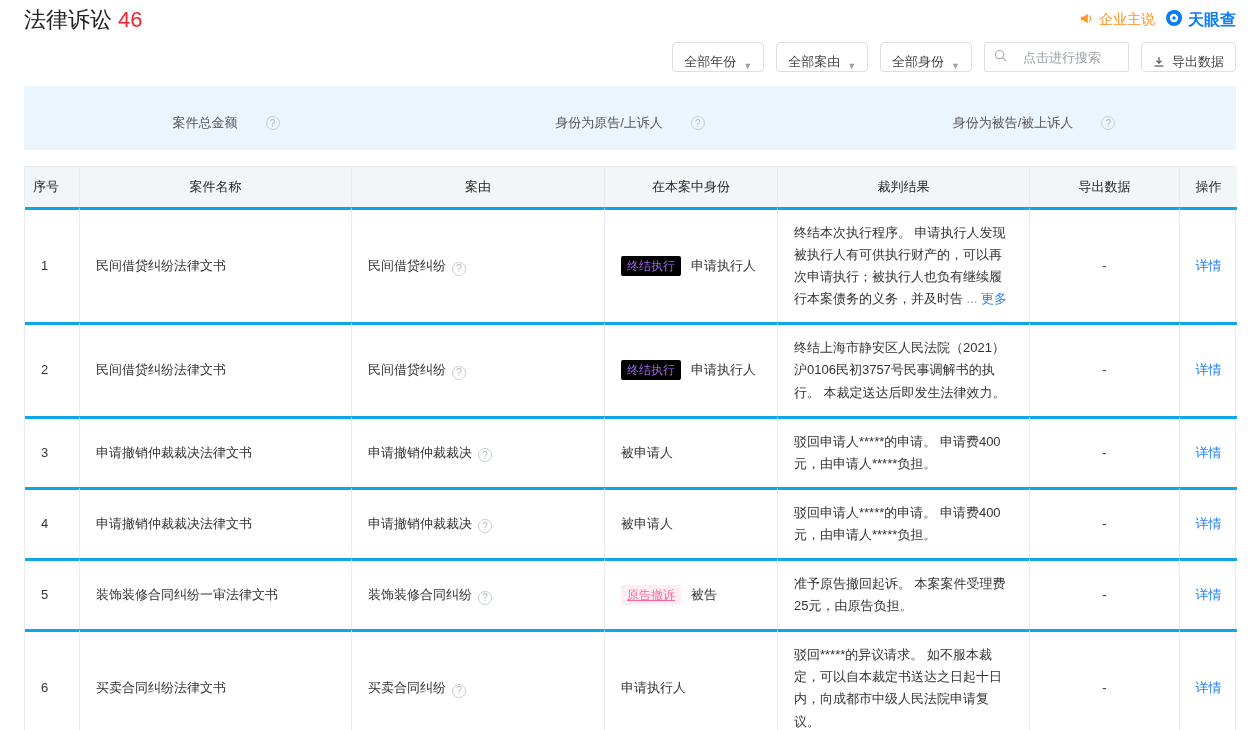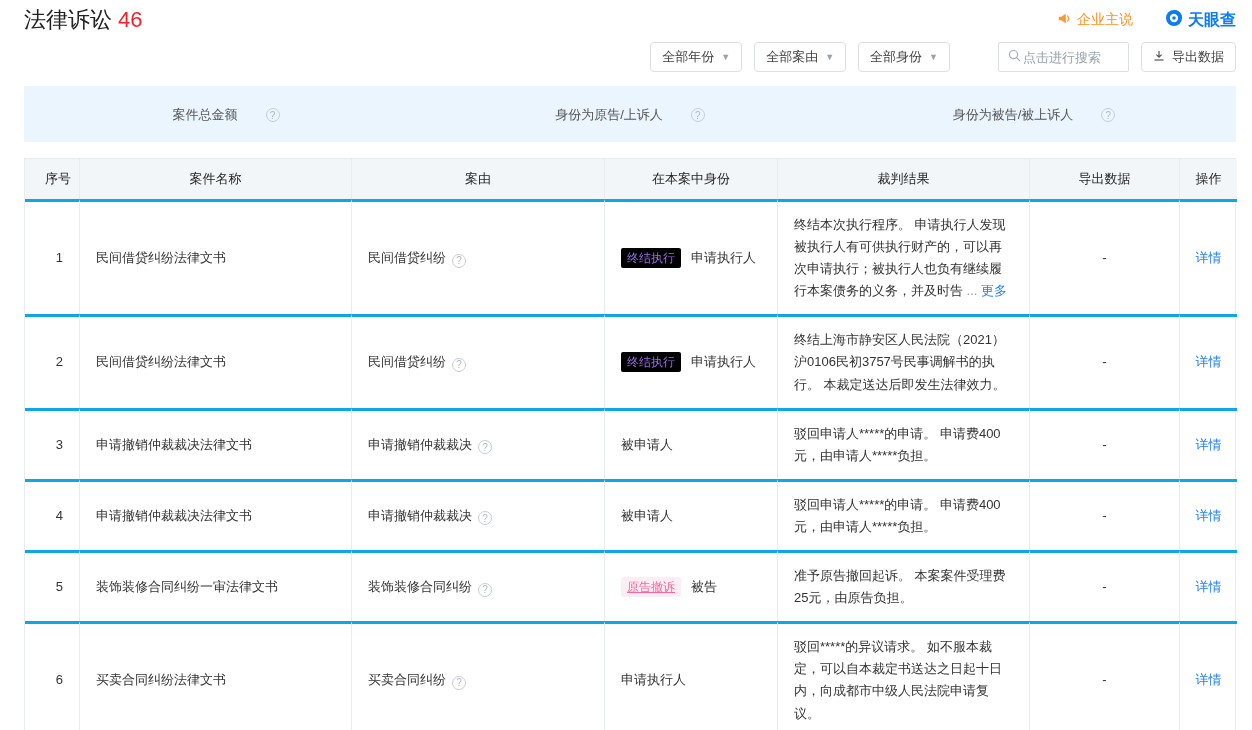--- a/index.html
+++ b/index.html
@@ -4,50 +4,50 @@
 <style>
   * { box-sizing: border-box; margin: 0; padding: 0; }
   html,body { width:1252px; height:730px; overflow:hidden; background:#fff;
     font-family:"Liberation Sans","DejaVu Sans",sans-serif; }
   .page { padding:6px 16px 0 24px; }
 
   
   .top-row { display:flex; justify-content:space-between; align-items:center; height:28px; }
   .page-title { font-size:22px; font-weight:normal; color:#222; }
   .page-title .count { color:#f5222d; margin-left:6px; }
-  .top-links { display:flex; align-items:center; gap:32px; }
+  .top-links { display:flex; align-items:center; gap:10px; }
   .owner-link { display:inline-flex; align-items:center; gap:5px; color:#ff8e1c; font-size:14px; text-decoration:none; cursor:pointer; }
   .brand { display:inline-flex; align-items:center; gap:5px; color:#0b7cf5; font-size:16px; font-weight:bold; text-decoration:none; cursor:pointer; }
 
   
   .filter-row { display:flex; justify-content:flex-end; align-items:center; gap:12px; margin-top:8px; height:30px; }
-  .drop-btn, .export-btn { display:inline-flex; align-items:center; gap:7px; height:30px; padding:0 11px;
+  .drop-btn, .export-btn { display:inline-flex; align-items:flex-end; gap:7px; height:30px; padding:0 11px;
     background:#fff; border:1px solid #dcdfe3; border-radius:4px; font-size:13px; color:#444; cursor:pointer; }
   .caret { font-size:9px; color:#9aa1a9; }
-  .search-box { display:inline-flex; align-items:center; gap:2px; height:30px; padding:0 9px;
-    border:1px solid #dcdfe3; border-radius:2px; background:#fff;margin-left:36px; }
+  .search-box { display:inline-flex; align-items:center; gap:16px; height:30px; padding:0 9px;
+    border:1px solid #dcdfe3; border-radius:2px; background:#fff; }
   .search-box input { border:none; outline:none; width:96px; font-size:13px; color:#555; }
   .search-box input::placeholder { color:#9aa1a9; }
 
   
   .summary { display:flex; margin-top:14px; background:#ebf5fe; padding:16px 0 18px; }
   .sum-block { flex:1; text-align:center; }
   .sum-amount { color:#f5222d; font-weight:bold; font-size:20px; }
-  .sum-label { margin-top:4px; font-size:13px; color:#555; display:flex; justify-content:center; align-items:center; gap:22px; }
+  .sum-label { margin-top:12px; font-size:13px; color:#555; display:flex; justify-content:center; align-items:center; gap:22px; }
 
   
   .table-wrap { margin-top:16px; border:1px solid #e9ecef; }
   .table { display:table; width:100%; table-layout:fixed; font-size:13px; color:#333; }
   .tr { display:table-row; }
   .th { display:table-cell; background:#f3f6f9; text-align:center; vertical-align:middle;
     padding:11px 8px; color:#262626; border-right:1px solid #e9ecef; }
   .td { display:table-cell; vertical-align:middle; padding:12px 16px;
     border-top:3px solid #0ea5e9; border-right:1px solid #e9ecef; line-height:1.7; }
   .th:last-child, .td:last-child { border-right:none; }
-  .col-no { width:55px; text-align:right; }
+  .col-no { width:55px; text-align:left; }
   .col-name { width:272px; }
   .col-cause { width:253px; }
   .col-identity { width:173px; }
   .col-result { width:252px; }
   .col-amount { width:150px; text-align:center; }
   .col-action { width:57px; text-align:center; padding-left:8px; padding-right:8px; }
 
   .help { display:inline-flex; justify-content:center; align-items:center; width:14px; height:14px;
     border:1px solid #c7cdd4; color:#b4bac1; border-radius:50%; font-size:10px; margin-left:6px;
     vertical-align:-2px; cursor:pointer; flex:none; }

